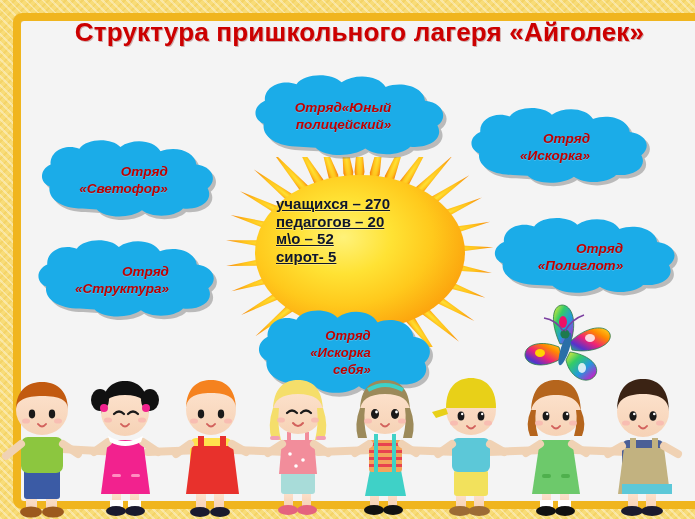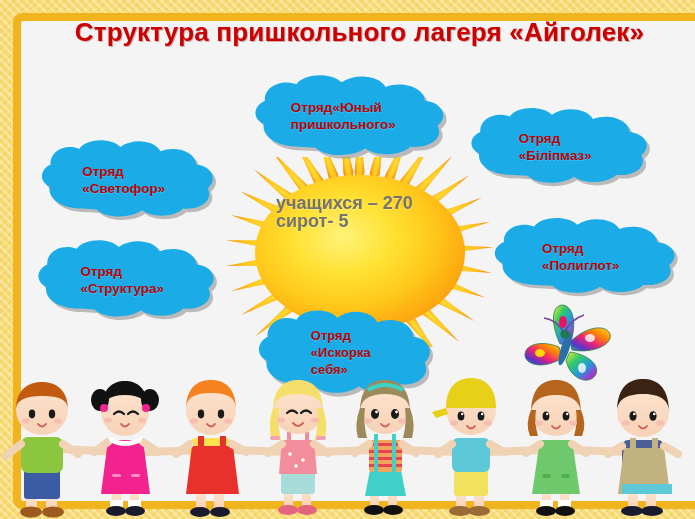--- a/index.html
+++ b/index.html
@@ -48,29 +48,30 @@
   }
   .sun-rays{position:absolute;inset:0;}
   .sun-core{
     position:absolute;left:33px;top:18px;width:210px;height:155px;
     border-radius:50%;
     background:radial-gradient(ellipse at 42% 40%, #FFF27A 0%, #FFE234 28%, #FFC91C 52%, #FCA60E 74%, #F58B08 100%);
     filter:blur(.3px);
   }
   .sun-text{
     position:absolute;left:54px;top:38px;width:185px;
-    font-size:18px;font-weight:bold;color:#737373;line-height:17.5px;
-    z-index:5;white-space:nowrap;
+    font-size:15px;font-weight:bold;color:#0f172a;line-height:17.5px;
+    z-index:5;white-space:nowrap;text-decoration:underline;
   }
   .sun-text div{ text-shadow:0 1px 0 rgba(255,255,255,.25); }
   
   .cloud{
     position:absolute;z-index:20;
     display:flex;align-items:center;justify-content:center;
-    text-align:left;
+    text-align:right;
+    font-style:italic;
   }
   .cloud svg{position:absolute;inset:0;width:100%;height:100%;}
   .cloud-label{
     position:relative;z-index:3;
     font-size:13.5px;font-weight:bold;color:#C00000;line-height:17px;
     padding:0 14px;
     text-shadow:0 1px 0 rgba(255,255,255,.18);
   }
   .cloud-label.small{font-size:13px;}
   
@@ -144,20 +145,22 @@
         <use href="#rs" transform="rotate(308)"></use>
         <use href="#rs" transform="rotate(319)"></use>
         <use href="#rs" transform="rotate(330)"></use>
         <use href="#rs" transform="rotate(341)"></use>
         <use href="#rs" transform="rotate(352)"></use>
       </g>
     </svg>
     <div class="sun-core"></div>
     <div class="sun-text">
       <div>учащихся – 270</div>
+      <div>педагогов – 20</div>
+      <div>м\о – 52</div>
       <div>сирот-  5</div>
     </div>
   </div>
 
   <svg width="0" height="0" style="position:absolute" aria-hidden="true">
     <defs>
       <path id="cloudPath" d="M48,78 C26,78 14,66 16,53 C6,48 6,34 17,28 C16,13 31,4 45,10 C52,-2 76,-3 85,8
         C97,-2 118,0 124,13 C140,6 158,14 159,28 C175,30 180,46 170,55 C176,68 164,80 146,78
         C138,88 116,89 106,80 C94,90 70,89 62,79 Z"></path>
     </defs>
@@ -165,21 +168,21 @@
 
   <div class="cloud" id="cloud-policeman">
     <svg viewBox="0 0 190 92" preserveAspectRatio="none">
       <g transform="translate(7,5) scale(1.02,0.92)">
         <use href="#cloudPath" fill="#8A8A8A" opacity=".55" transform="translate(3,4)"></use>
         <use href="#cloudPath" fill="#1BACE8"></use>
       </g>
     </svg>
     <div class="cloud-label">
       <div>Отряд«Юный</div>
-      <div>пришкольного»</div>
+      <div>полицейский»</div>
     </div>
   </div>
 
   <div class="cloud" id="cloud-iskorka">
     <svg viewBox="0 0 190 92" preserveAspectRatio="none">
       <g transform="translate(7,5) scale(1.0,0.9)">
         <use href="#cloudPath" fill="#8A8A8A" opacity=".55" transform="translate(3,4)"></use>
         <use href="#cloudPath" fill="#1BACE8"></use>
       </g>
     </svg>
@@ -191,21 +194,21 @@
 
   <div class="cloud" id="cloud-bilipmaz">
     <svg viewBox="0 0 190 92" preserveAspectRatio="none">
       <g transform="translate(7,5) scale(1.0,0.9)">
         <use href="#cloudPath" fill="#8A8A8A" opacity=".55" transform="translate(3,4)"></use>
         <use href="#cloudPath" fill="#1BACE8"></use>
       </g>
     </svg>
     <div class="cloud-label">
       <div>Отряд</div>
-      <div>«Біліпмаз»</div>
+      <div>«Искорка»</div>
     </div>
   </div>
 
   <div class="cloud" id="cloud-svetofor">
     <svg viewBox="0 0 190 92" preserveAspectRatio="none">
       <g transform="translate(7,5) scale(1.0,0.9)">
         <use href="#cloudPath" fill="#8A8A8A" opacity=".55" transform="translate(3,4)"></use>
         <use href="#cloudPath" fill="#1BACE8"></use>
       </g>
     </svg>

